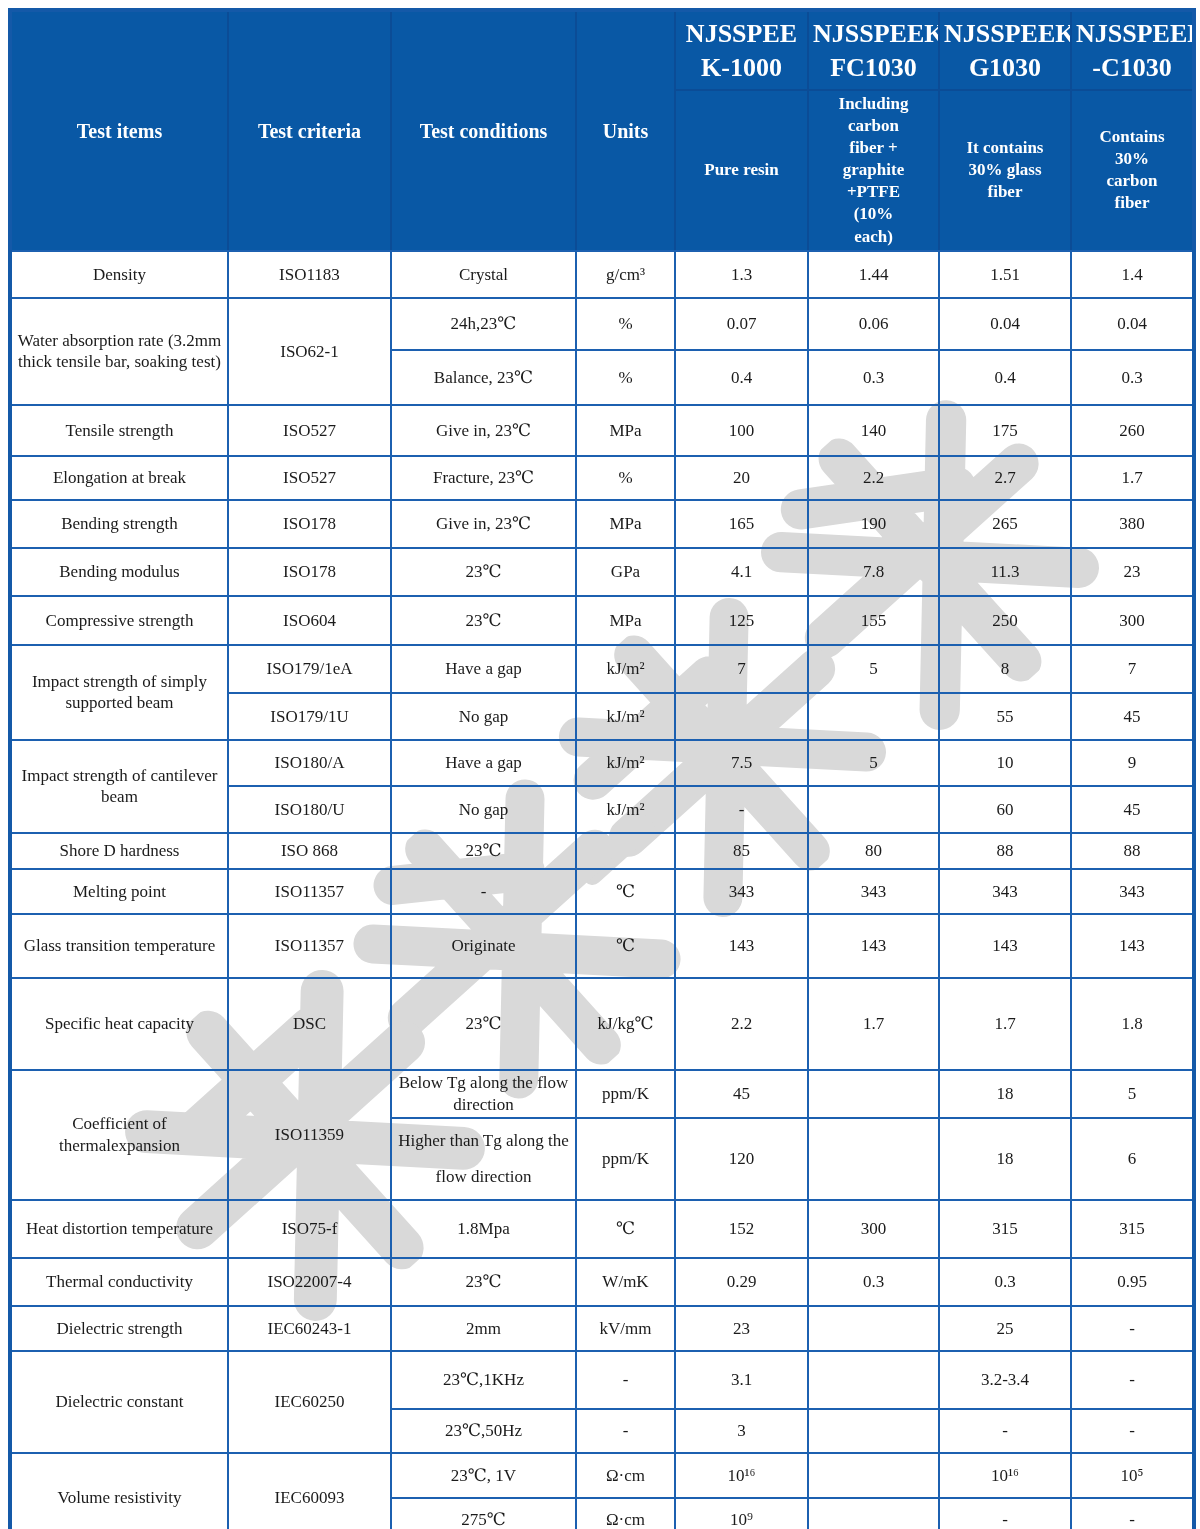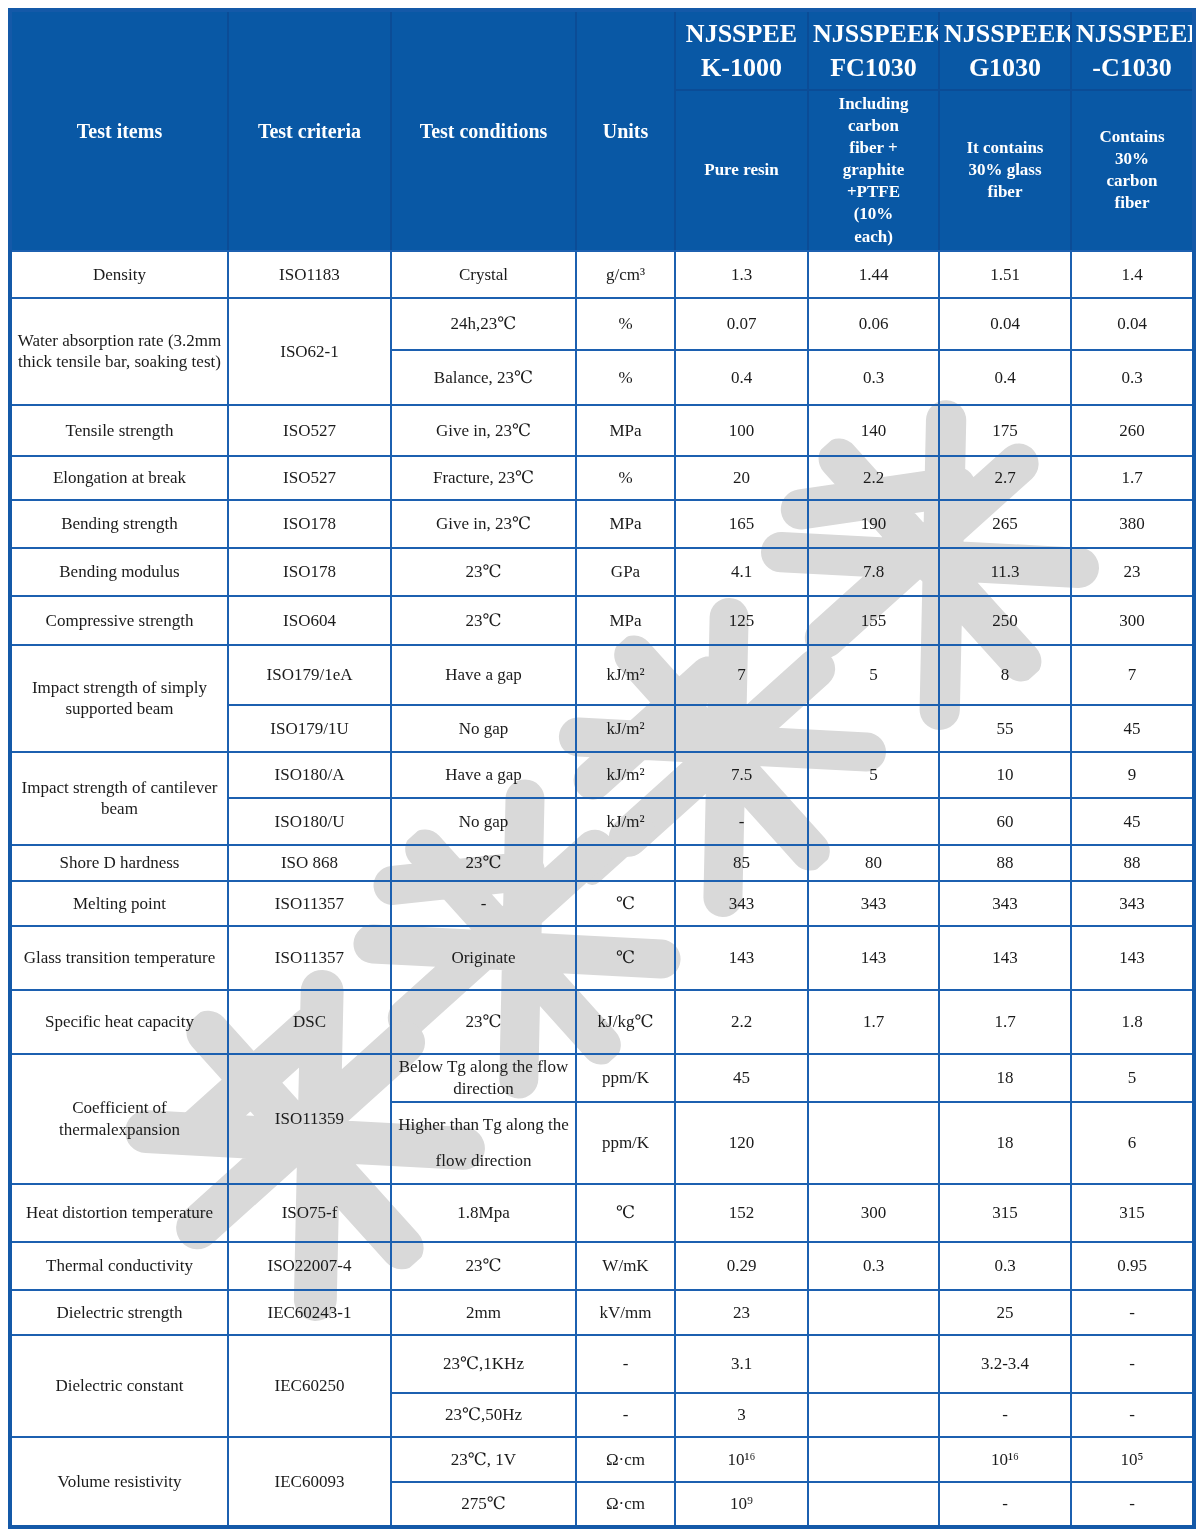--- a/index.html
+++ b/index.html
@@ -177,21 +177,21 @@
         <tr style="height: 49px;">
           <td>Compressive strength</td>
           <td>ISO604</td>
           <td>23℃</td>
           <td>MPa</td>
           <td>125</td>
           <td>155</td>
           <td>250</td>
           <td>300</td>
         </tr>
-        <tr style="height: 60px;">
+        <tr style="height: 48px;">
           <td rowspan="2">Impact strength of simply supported beam</td>
           <td>ISO179/1eA</td>
           <td>Have a gap</td>
           <td>kJ/m²</td>
           <td>7</td>
           <td>5</td>
           <td>8</td>
           <td>7</td>
         </tr>
         <tr style="height: 47px;">
@@ -245,21 +245,21 @@
         <tr style="height: 64px;">
           <td>Glass transition temperature</td>
           <td>ISO11357</td>
           <td>Originate</td>
           <td>℃</td>
           <td>143</td>
           <td>143</td>
           <td>143</td>
           <td>143</td>
         </tr>
-        <tr style="height: 64px;">
+        <tr style="height: 92px;">
           <td>Specific heat capacity</td>
           <td>DSC</td>
           <td>23℃</td>
           <td>kJ/kg℃</td>
           <td>2.2</td>
           <td>1.7</td>
           <td>1.7</td>
           <td>1.8</td>
         </tr>
         <tr style="height: 48px;">

